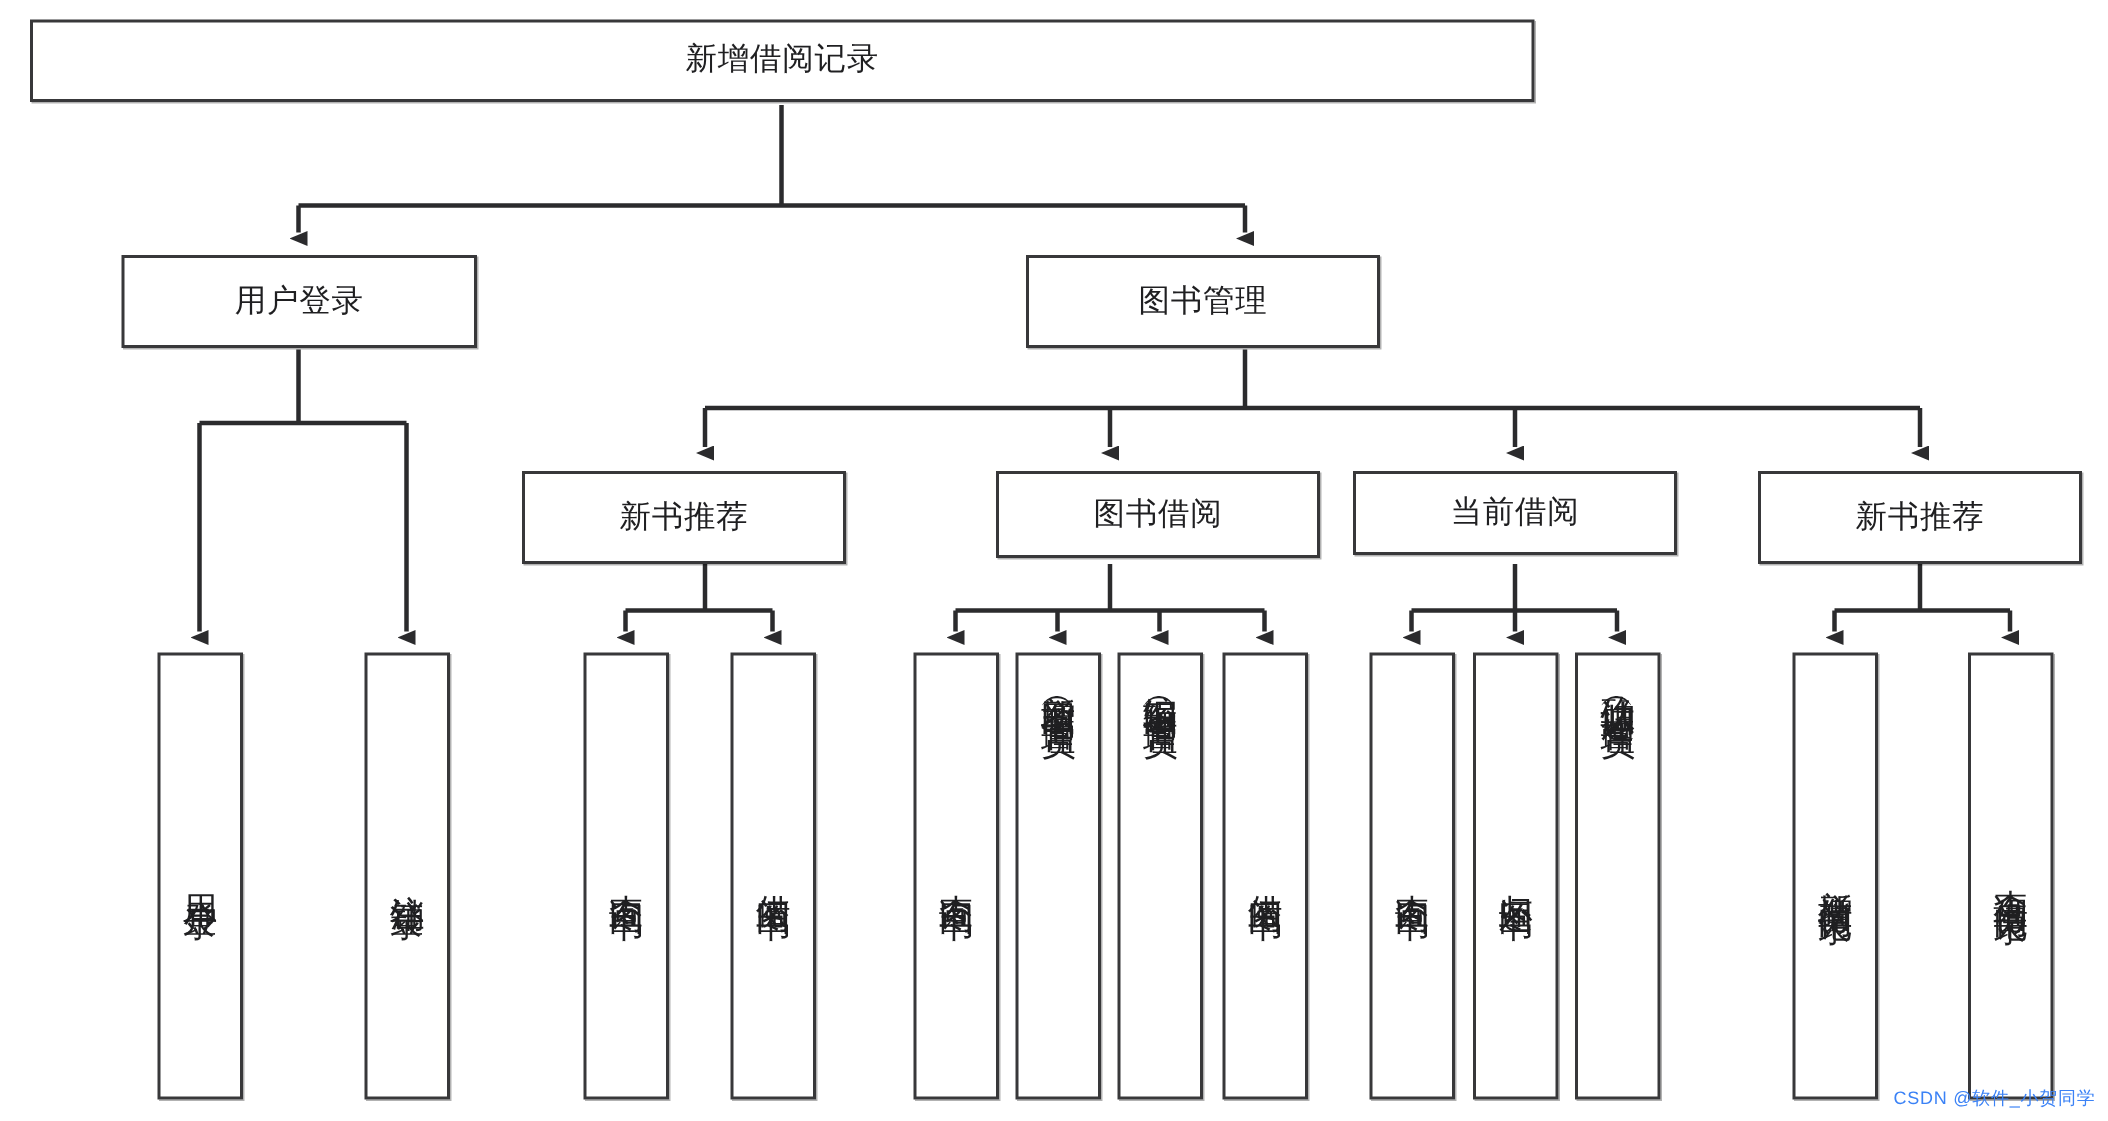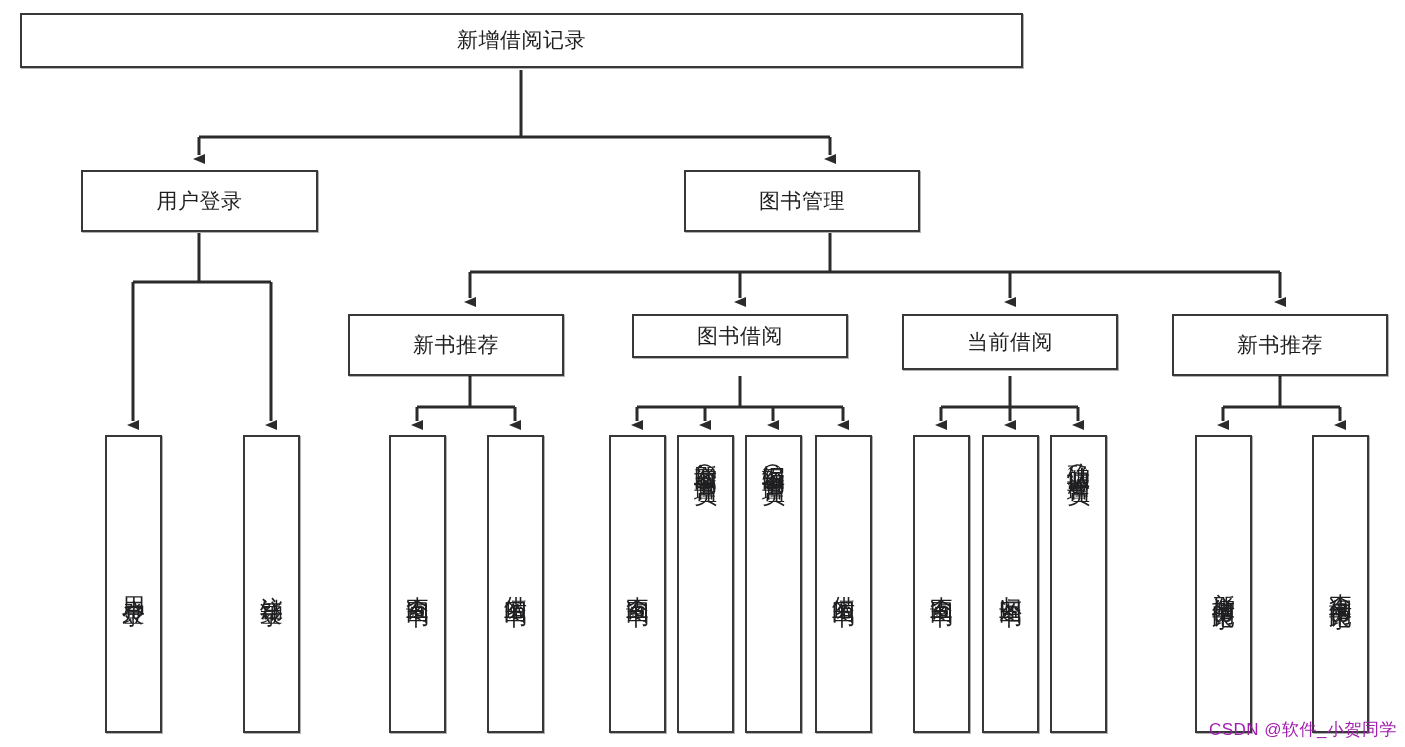--- a/index.html
+++ b/index.html
@@ -57,22 +57,22 @@
     line-height: 1;
   }
   .node.vertical.centered {
     align-items: center;
     padding-top: 0;
   }
   .watermark {
     position: absolute;
     right: 8px;
     bottom: 6px;
-    font-size: 17px;
-    color: #a21caf;
+    font-size: 12px;
+    color: #3b82f6;
     letter-spacing: 0.5px;
     white-space: nowrap;
   }
 </style>
 </head>
 <body>
 
 <div id="canvas">
 
   <svg class="edges" viewBox="0 0 1405 747">
@@ -132,21 +132,21 @@
   <div class="node horizontal" style="left:81px; top:170px; width:237px; height:62px;">
     <span class="label">用户登录</span>
   </div>
   <div class="node horizontal" style="left:684px; top:170px; width:236px; height:62px;">
     <span class="label">图书管理</span>
   </div>
 
   <div class="node horizontal" style="left:348px; top:314px; width:216px; height:62px;">
     <span class="label">新书推荐</span>
   </div>
-  <div class="node horizontal" style="left:632px; top:314px; width:216px; height:44px;">
+  <div class="node horizontal" style="left:664px; top:314px; width:216px; height:58px;">
     <span class="label">图书借阅</span>
   </div>
   <div class="node horizontal" style="left:902px; top:314px; width:216px; height:56px;">
     <span class="label">当前借阅</span>
   </div>
   <div class="node horizontal" style="left:1172px; top:314px; width:216px; height:62px;">
     <span class="label">新书推荐</span>
   </div>
 
   <div class="node vertical centered" style="left:105px; top:435px; width:57px; height:298px;">

